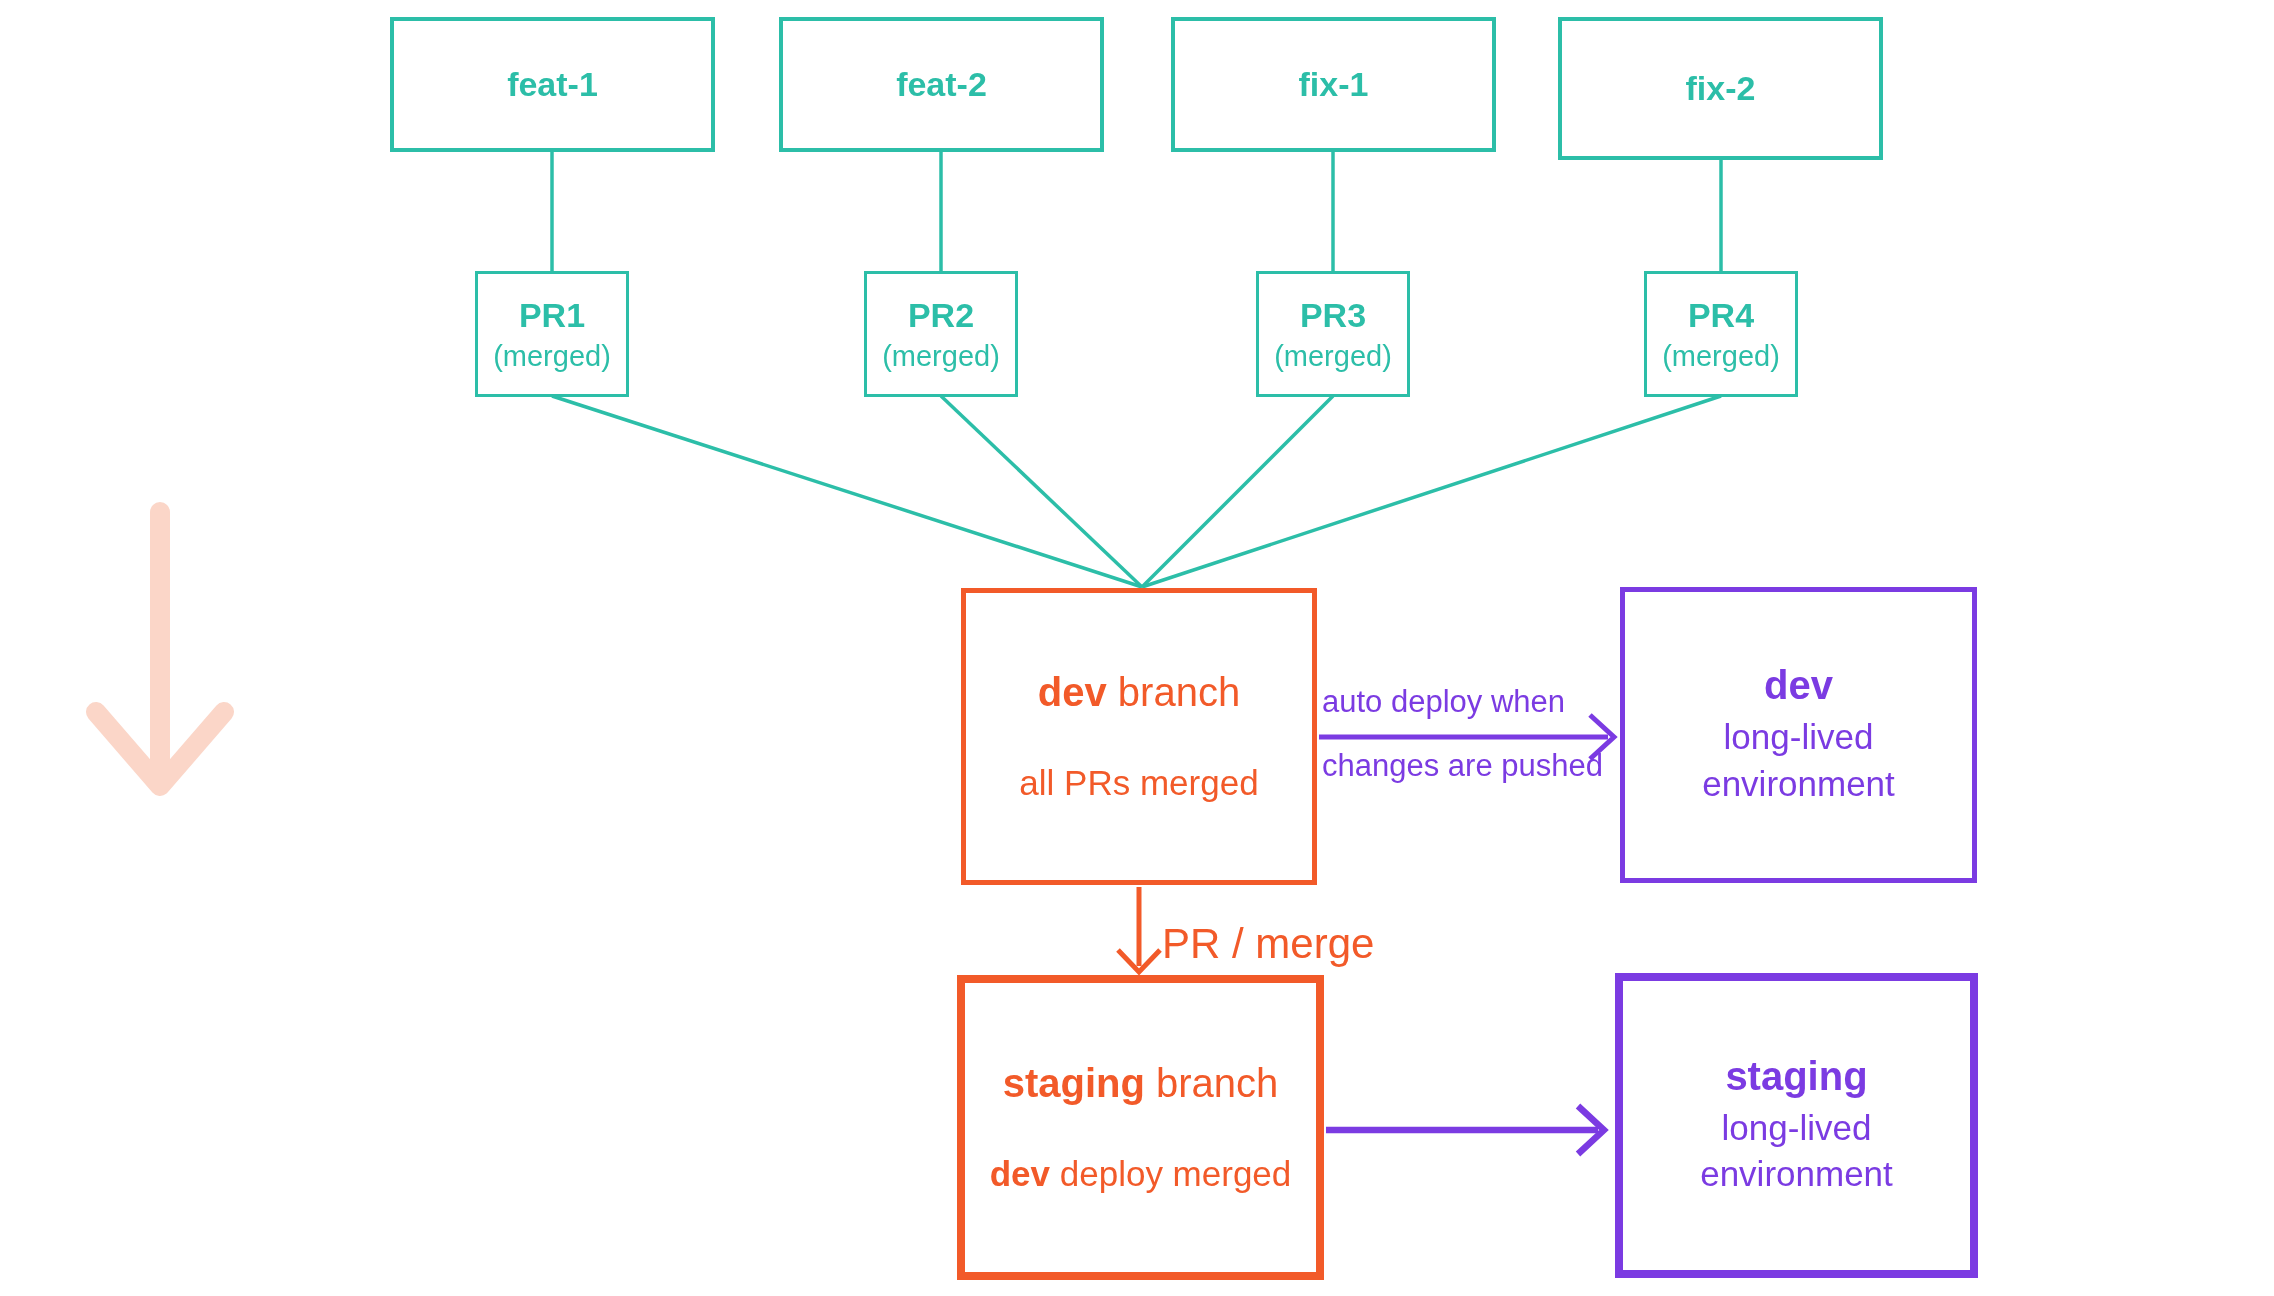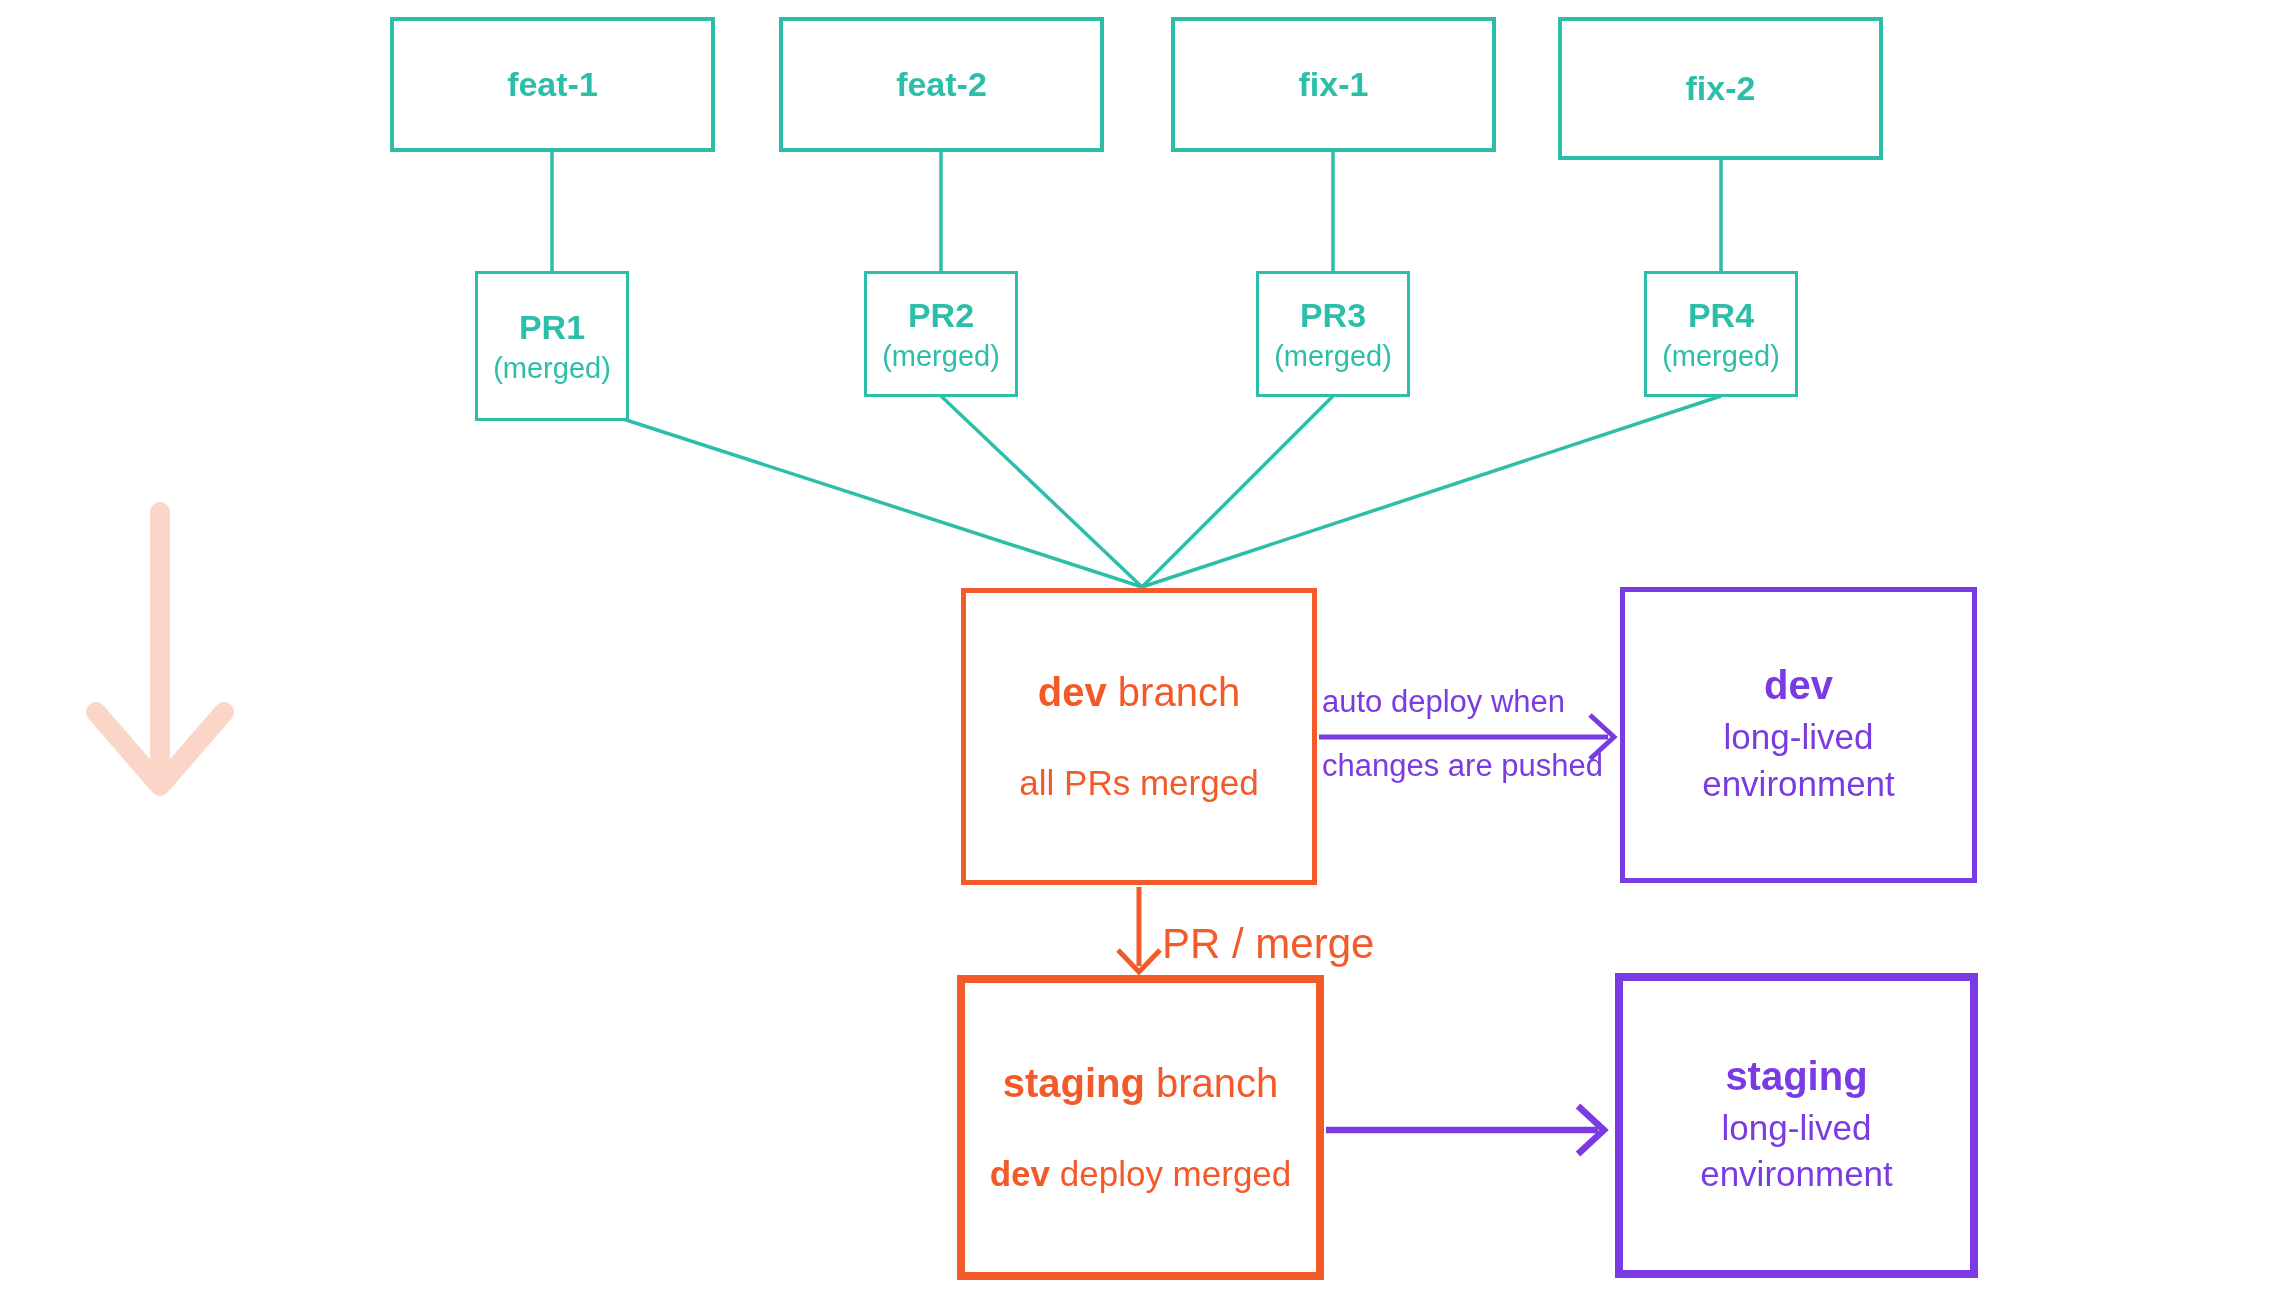--- a/index.html
+++ b/index.html
@@ -37,21 +37,21 @@
   .env-box.thick{border-width:8px;}
   .env-title{font-size:40px;font-weight:700;}
   .env-line{font-size:35px;font-weight:400;line-height:1.32;}
   .env-title{margin-bottom:6px;}
 
   #feat1{left:390px;top:17px;width:325px;height:135px;}
   #feat2{left:779px;top:17px;width:325px;height:135px;}
   #fix1{left:1171px;top:17px;width:325px;height:135px;}
   #fix2{left:1558px;top:17px;width:325px;height:143px;}
 
-  #pr1{left:475px;top:271px;width:154px;height:150px;}
+  #pr1{left:475px;top:271px;width:154px;height:126px;}
   #pr2{left:864px;top:271px;width:154px;height:126px;}
   #pr3{left:1256px;top:271px;width:154px;height:126px;}
   #pr4{left:1644px;top:271px;width:154px;height:126px;}
 
   #devBranch{left:961px;top:588px;width:356px;height:297px;}
   #devEnv{left:1620px;top:587px;width:357px;height:296px;}
   #stagingBranch{left:957px;top:975px;width:367px;height:305px;}
   #stagingEnv{left:1615px;top:973px;width:363px;height:305px;}
 
   .flow-label{position:absolute;color:var(--purple);font-size:31px;font-weight:400;text-align:left;}

